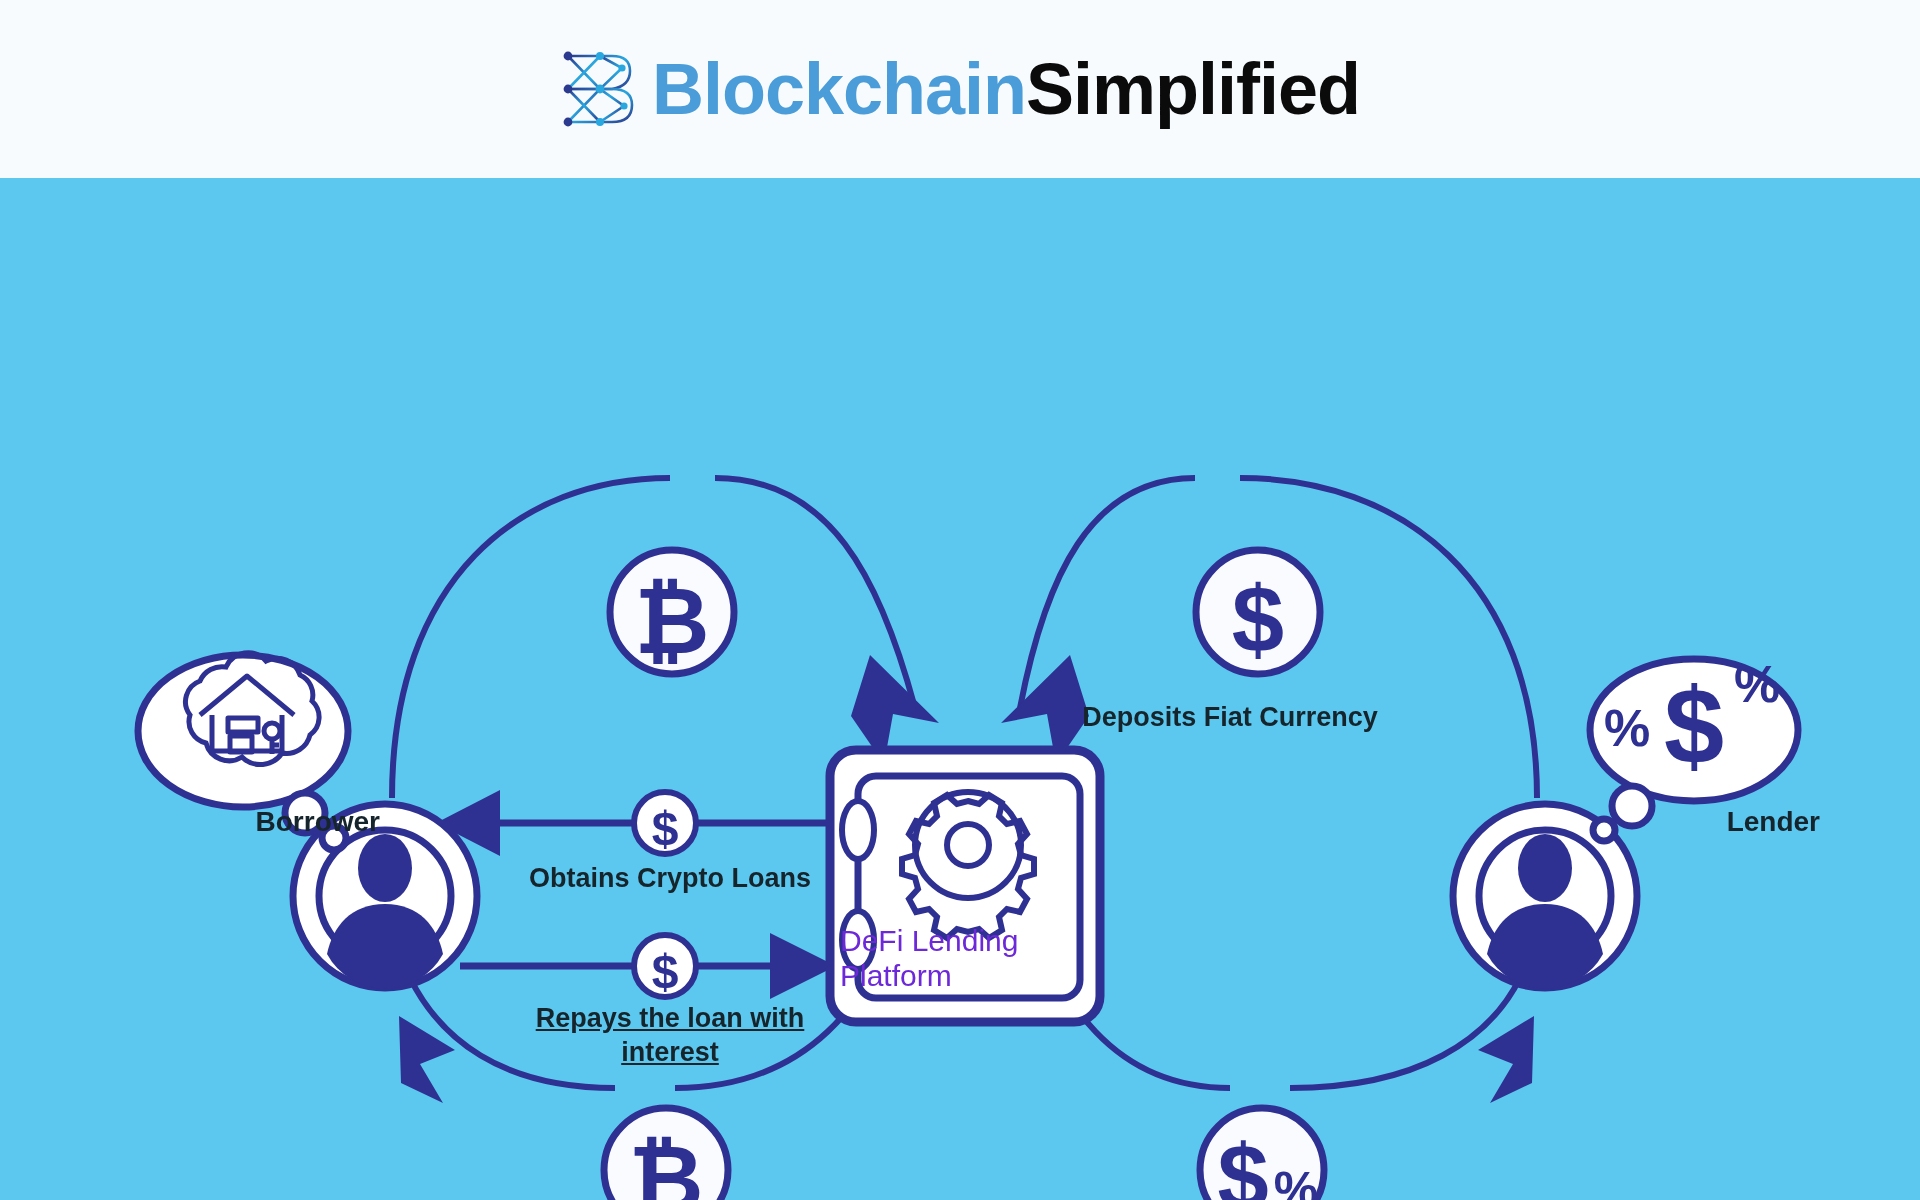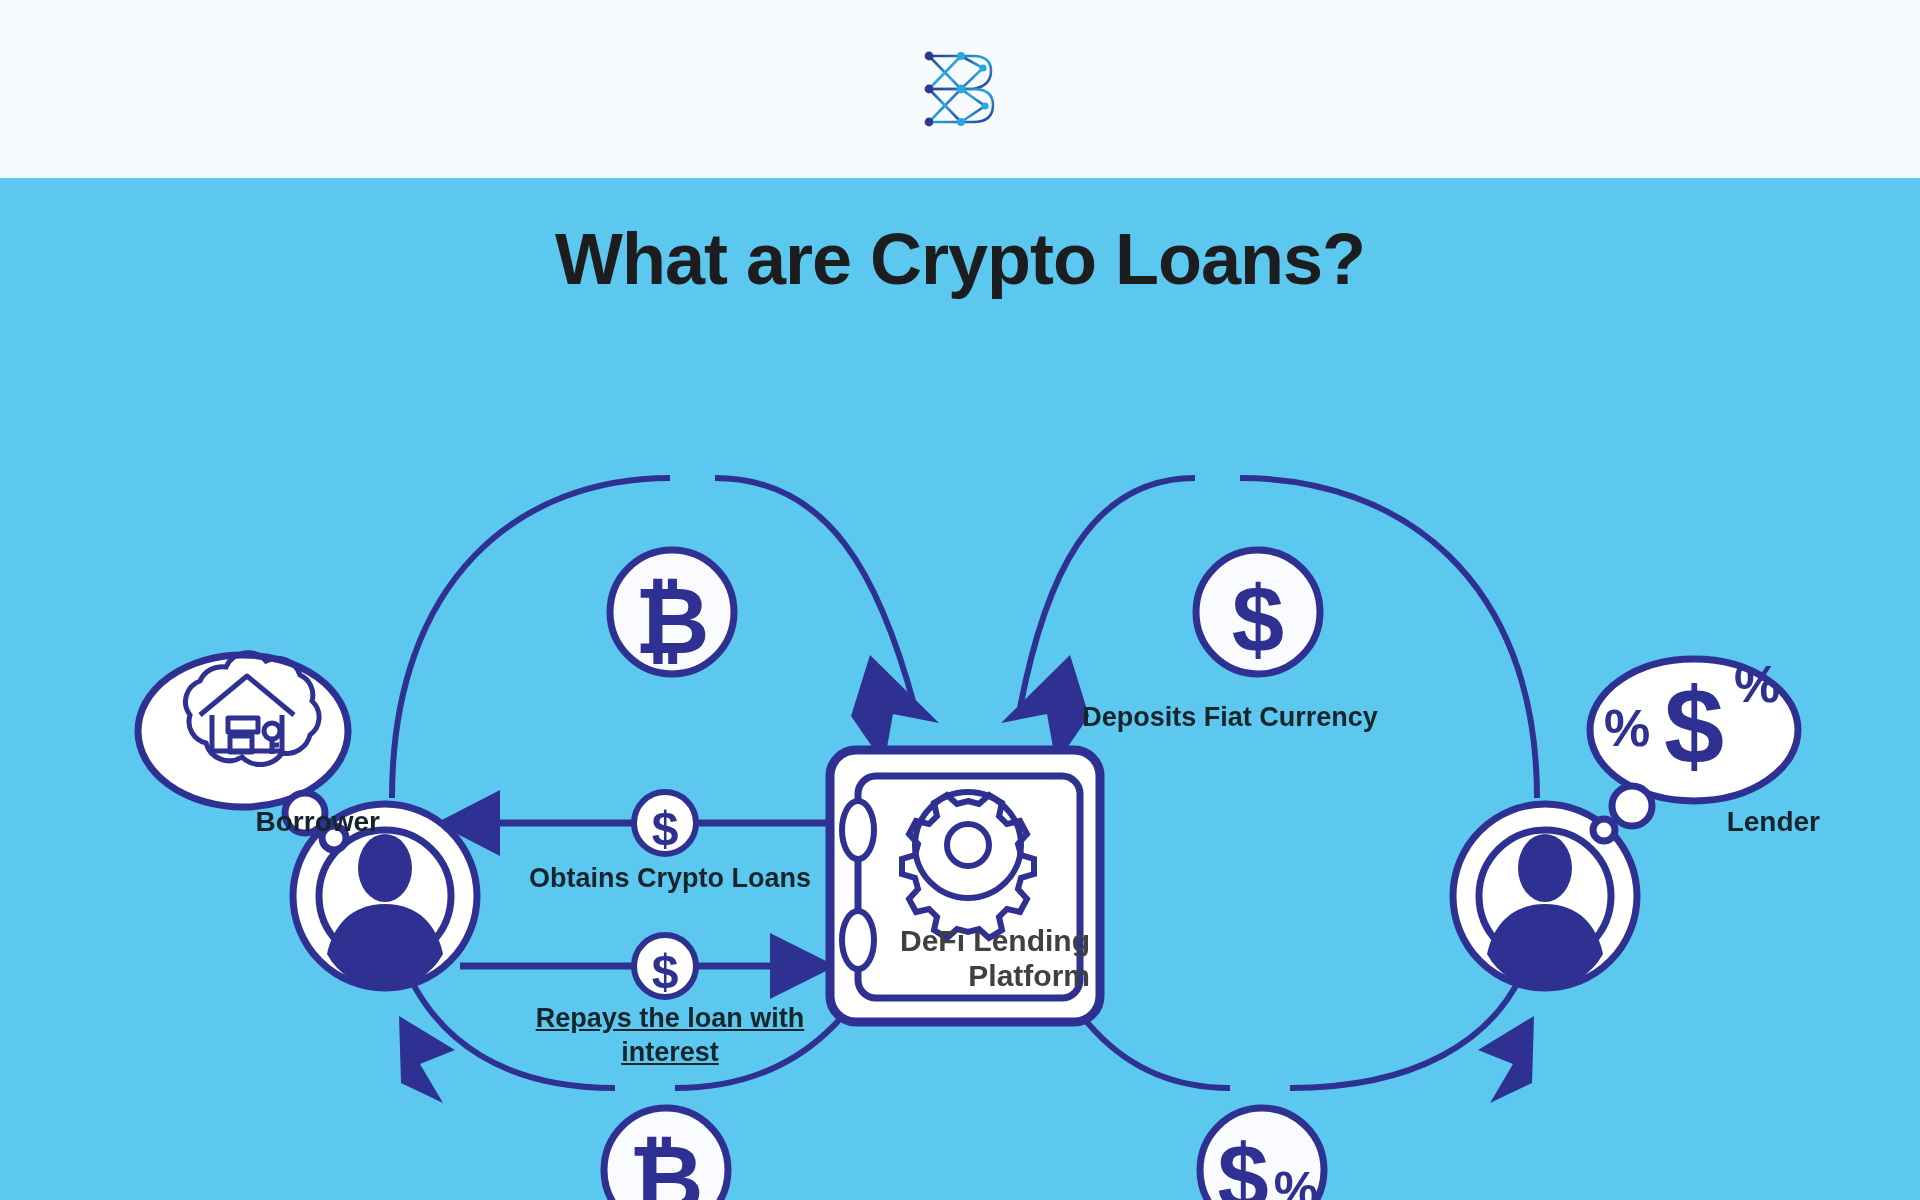--- a/index.html
+++ b/index.html
@@ -38,22 +38,22 @@
   }
 
   
   .lbl {
     position:absolute; text-align:center; color:#16242c;
     font-weight:bold; line-height:1.25; white-space:pre-line;
   }
   .lbl-flow { font-size:27px; }
   .lbl-role { font-size:28px;text-align:right; }
   .lbl-platform {
-    position:absolute; text-align:right; color:#404040;
-    font-weight:bold; font-size:30px; line-height:1.18; white-space:pre-line;
+    position:absolute; text-align:left; color:#6d28d9;
+    font-weight:normal; font-size:30px; line-height:1.18; white-space:pre-line;
   }
 </style>
 </head>
 <body>
 
 <div id="root">
 
   <div class="header">
     <div class="brand">
       <span>
@@ -81,26 +81,26 @@
           </g>
           <g fill="#29a8e0">
             <circle cx="40" cy="8" r="4"></circle>
             <circle cx="40" cy="41" r="4.4"></circle>
             <circle cx="40" cy="74" r="4"></circle>
             <circle cx="62" cy="20" r="3.6"></circle>
             <circle cx="64" cy="58" r="3.6"></circle>
           </g>
         </svg>
       </span>
+      <span class="brand-text"><span class="brand-blue">Blockchain</span><span class="brand-black">Simplified</span></span>
     </div>
   </div>
 
   <div class="canvas">
 
-    <div class="title">What are Crypto Loans?</div>
 
     <svg class="diagram" viewBox="0 0 1920 1022">
       <defs>
         <clipPath id="clipNone">
             <rect x="0" y="0" width="1920" height="1022"></rect>
           </clipPath>
       </defs>
 
       <g fill="none" stroke="#2e3192" stroke-width="6">
 

